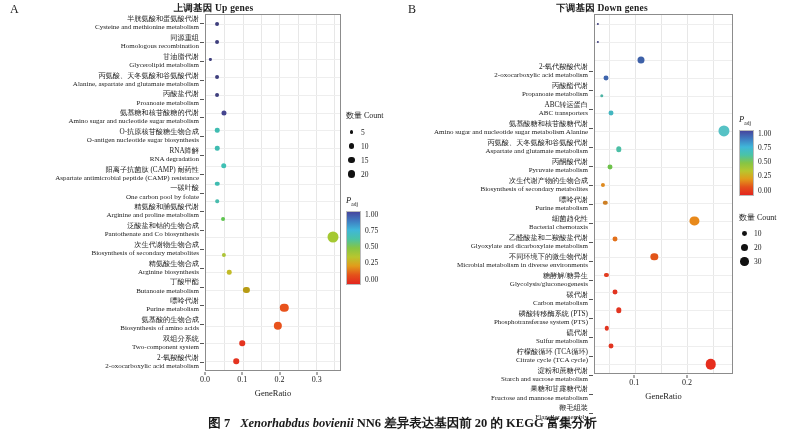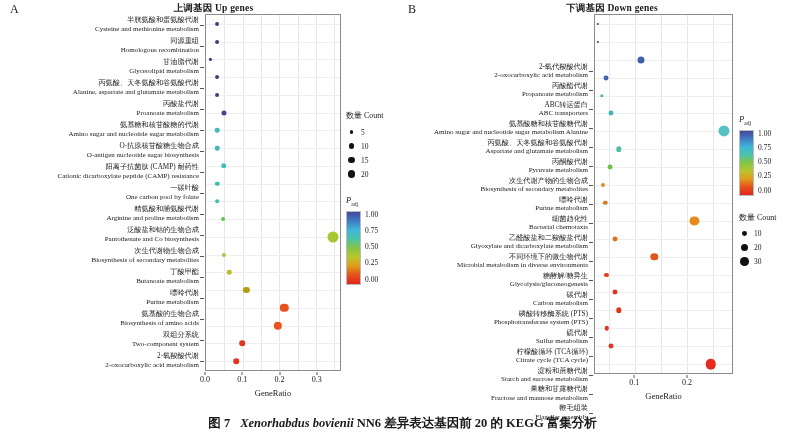--- a/index.html
+++ b/index.html
@@ -6,21 +6,21 @@
   body{width:805px;height:438px;font-family:"Liberation Serif","DejaVu Serif",serif;color:#1a1a1a;-webkit-font-smoothing:antialiased;}
   .figure{position:relative;width:805px;height:438px;background:#fff;overflow:hidden;}
   .panel{position:absolute;top:2px;}
   .panel-a{left:6px;width:396px;}
   .panel-b{left:402px;width:403px;}
   .panel-letter{position:absolute;top:0;font-size:12px;font-weight:400;}
   .panel-a .panel-letter{left:4px;}
   .panel-b .panel-letter{left:6px;}
   .panel-title{position:absolute;top:0;font-weight:bold;font-size:9.5px;text-align:center;letter-spacing:0.2px;}
   .panel-a .panel-title{left:40px;width:335px;}
-  .panel-b .panel-title{left:45px;width:330px;text-align:center;}
+  .panel-b .panel-title{left:35px;width:330px;text-align:center;}
   .ylabels{position:absolute;top:12px;left:0;display:flex;flex-direction:column;}
   .panel-a .ylabels{width:199px;height:357px;}
   .panel-b .ylabels{width:192px;height:360px;margin-top:48px;}
   .lrow{position:relative;flex:1 1 0;display:flex;flex-direction:column;justify-content:center;align-items:flex-end;padding-right:6px;line-height:8.2px;}
   .lrow .zh{font-size:7.2px;}
   .lrow .en{font-size:7px;}
   .ytick{position:absolute;right:1px;top:50%;width:4px;height:1px;background:#555;}
   .plot{position:absolute;top:12px;background:#fff;border:1.2px solid #8c8c8c;box-sizing:border-box;}
   .panel-a .plot{left:199px;width:136px;height:357px;}
   .panel-b .plot{left:192px;width:139px;height:360px;}
@@ -94,42 +94,52 @@
           <div class="zh">氨基糖和核苷酸糖的代谢</div>
           <div class="en">Amino sugar and nucleotide sugar metabolism</div>
           <span class="ytick"></span>
         </div>
         <div class="lrow">
           <div class="zh">O-抗原核苷酸糖生物合成</div>
           <div class="en">O-antigen nucleotide sugar biosynthesis</div>
           <span class="ytick"></span>
         </div>
         <div class="lrow">
+          <div class="zh">RNA降解</div>
+          <div class="en">RNA degradation</div>
+          <span class="ytick"></span>
+        </div>
+        <div class="lrow">
           <div class="zh">阳离子抗菌肽 (CAMP) 耐药性</div>
-          <div class="en">Cationic dicarboxylate peptide (CAMP) resistance</div>
+          <div class="en">Aspartate antimicrobial peptide (CAMP) resistance</div>
           <span class="ytick"></span>
         </div>
         <div class="lrow">
           <div class="zh">一碳叶酸</div>
           <div class="en">One carbon pool by folate</div>
           <span class="ytick"></span>
         </div>
         <div class="lrow">
           <div class="zh">精氨酸和脯氨酸代谢</div>
           <div class="en">Arginine and proline metabolism</div>
           <span class="ytick"></span>
         </div>
         <div class="lrow">
           <div class="zh">泛酸盐和钴的生物合成</div>
           <div class="en">Pantothenate and Co biosynthesis</div>
           <span class="ytick"></span>
         </div>
         <div class="lrow">
           <div class="zh">次生代谢物生物合成</div>
           <div class="en">Biosynthesis of secondary metabolites</div>
+          <span class="ytick"></span>
+        </div>
+        <div class="lrow">
+          <div class="zh">精氨酸生物合成</div>
+          <div class="en">Arginine biosynthesis</div>
           <span class="ytick"></span>
         </div>
         <div class="lrow">
           <div class="zh">丁酸甲酯</div>
           <div class="en">Butanoate metabolism</div>
           <span class="ytick"></span>
         </div>
         <div class="lrow">
           <div class="zh">嘌呤代谢</div>
           <div class="en">Purine metabolism</div>

